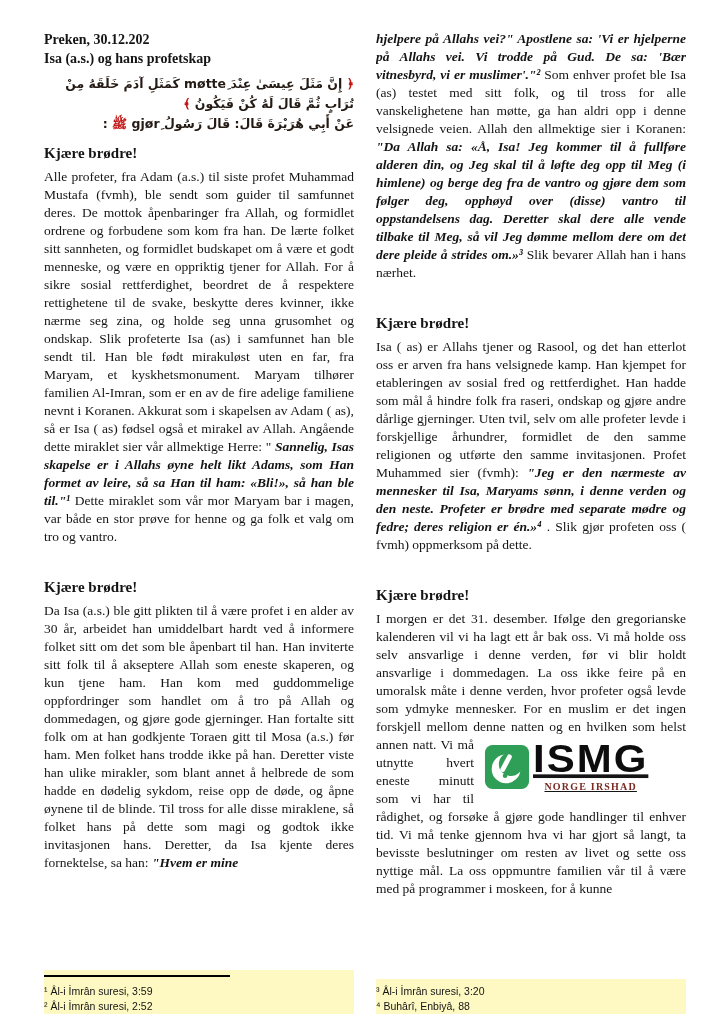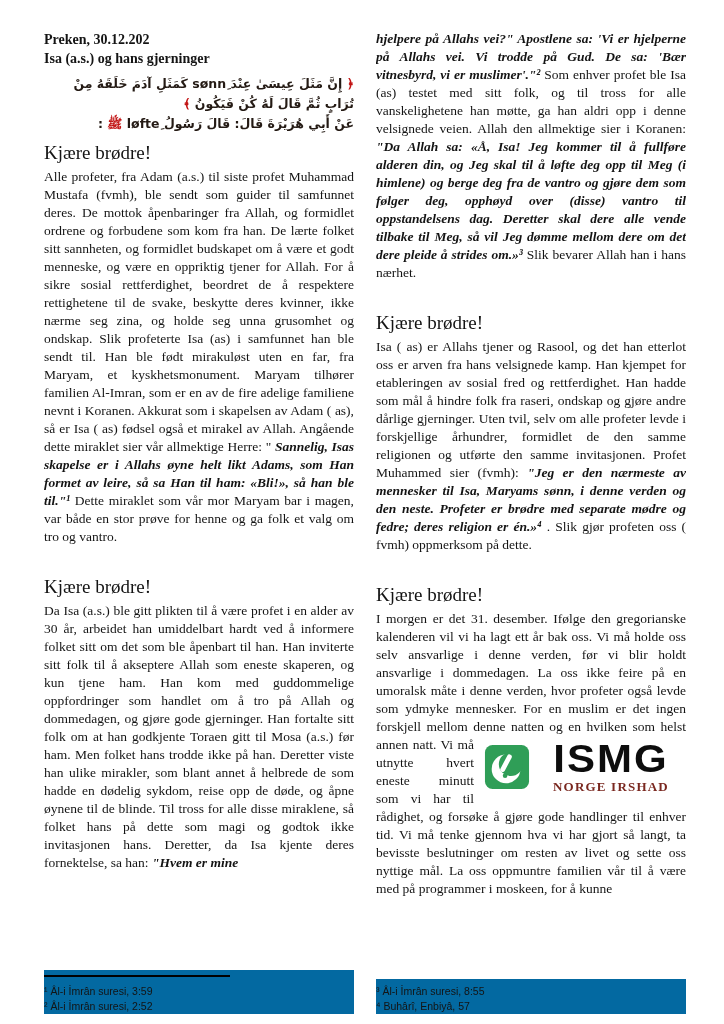--- a/index.html
+++ b/index.html
@@ -11,60 +11,60 @@
     border-radius:26px;
   }
   .col{width:310px;height:100%;position:relative;overflow:hidden;box-sizing:border-box;padding-bottom:78px;}
   .h-line{font-weight:bold;font-size:14px;line-height:19px;}
   .arabic{
     margin-top:6px;font-family:"DejaVu Sans",sans-serif;font-weight:bold;
     font-size:12.5px;line-height:20px;color:#241a14;text-align:right;
   }
   .ar{margin:0;}
   .red{color:var(--accent-red,#c21414);}
-  .greet{font-size:19px;line-height:18px;margin:32px 0 6px 0;}
+  .greet{font-size:15px;line-height:18px;margin:32px 0 6px 0;font-weight:bold;}
   .greet.first{margin-top:10px;}
   .body-p{font-size:13.5px;line-height:18px;text-align:justify;margin:0;}
   .bi{font-weight:bold;font-style:italic;}
-  .footnotes{position:absolute;left:0;bottom:10px;width:100%;background:#0369a1;padding-top:5px;}
+  .footnotes{position:absolute;left:0;bottom:10px;width:100%;background:#fef9c3;padding-top:5px;}
   .footnotes.with-rule::before{
     content:"";display:block;width:186px;border-top:2.5px solid #000;margin-bottom:7px;
   }
   .fn{font-family:"Liberation Sans",sans-serif;font-size:10.5px;line-height:15px;margin:0;}
   
   .logo{
     float:right;width:202px;margin:8px 0 4px 10px;
-    display:flex;align-items:flex-start;gap:23px;
+    display:flex;align-items:flex-start;gap:3px;text-decoration:underline;
   }
   .logo-icon{width:46px;height:46px;flex:0 0 auto;}
   .logo-text{display:flex;flex-direction:column;align-items:center;}
   .logo-name{
     font-family:"Liberation Sans",sans-serif;font-weight:900;font-size:42px;
     line-height:0.78;letter-spacing:2px;color:#0d0d0d;transform:scaleY(0.92);
     transform-origin:top left;
   }
   .logo-sub{
-    font-family:"Liberation Serif",serif;font-weight:bold;font-size:13px;
+    font-family:"Liberation Serif",serif;font-weight:bold;font-size:10px;
     letter-spacing:1.2px;color:var(--logo-red,#7a2820);margin-top:1px;
   }
 </style>
 </head>
 <body>
 
 <div class="page">
 
   <div class="col">
     <div>
       <div class="h-line">Preken, 30.12.202</div>
-      <div class="h-line">Isa (a.s.) og hans gjerninger</div>
+      <div class="h-line">Isa (a.s.) og hans profetskap</div>
     </div>
 
     <div class="arabic" dir="rtl">
-      <p class="ar"><span class="red">﴿ </span><span>إِنَّ مَثَلَ عِيسَىٰ عِنْدَ sønnِ كَمَثَلِ آدَمَ خَلَقَهُ مِنْ تُرَابٍ ثُمَّ قَالَ لَهُ كُنْ فَيَكُونُ</span><span class="red"> ﴾</span></p>
-      <p class="ar"><span>عَنْ أَبِي هُرَيْرَةَ قَالَ: قَالَ رَسُولُ løfteِ </span><span class="red">ﷺ</span><span> :</span></p>
+      <p class="ar"><span class="red">﴿ </span><span>إِنَّ مَثَلَ عِيسَىٰ عِنْدَ møtteِ كَمَثَلِ آدَمَ خَلَقَهُ مِنْ تُرَابٍ ثُمَّ قَالَ لَهُ كُنْ فَيَكُونُ</span><span class="red"> ﴾</span></p>
+      <p class="ar"><span>عَنْ أَبِي هُرَيْرَةَ قَالَ: قَالَ رَسُولُ gjørِ </span><span class="red">ﷺ</span><span> :</span></p>
     </div>
 
     <p class="greet first">Kjære brødre!</p>
     <p class="body-p"><span>Alle profeter, fra Adam (a.s.) til siste profet Muhammad Mustafa (fvmh), ble sendt som guider til samfunnet deres. De mottok åpenbaringer fra Allah, og formidlet ordrene og forbudene som kom fra han. De lærte folket sitt sannheten, og formidlet budskapet om å være et godt menneske, og være en oppriktig tjener for Allah. For å sikre sosial rettferdighet, beordret de å respektere rettighetene til de svake, beskytte deres kvinner, ikke nærme seg zina, og holde seg unna grusomhet og ondskap. Slik profeterte Isa (as) i samfunnet han ble sendt til.  Han ble født mirakuløst uten en far, fra Maryam, et kyskhetsmonument. Maryam tilhører familien Al-Imran, som er en av de fire adelige familiene nevnt i Koranen. Akkurat som i skapelsen av Adam ( as), så er Isa ( as) fødsel også et mirakel av Allah. Angående dette miraklet sier vår allmektige Herre: " </span><span class="bi">Sannelig, Isas skapelse er i Allahs øyne helt likt Adams, som Han formet av leire, så sa Han til ham: «Bli!», så han ble til."¹</span><span> Dette miraklet som vår mor Maryam bar i magen, var både en stor prøve for henne og ga folk et valg om tro og vantro.</span></p>
 
     <p class="greet">Kjære brødre!</p>
     <p class="body-p"><span>Da Isa (a.s.) ble gitt plikten til å være profet i en alder av 30 år, arbeidet han umiddelbart hardt ved å informere folket sitt om det som ble åpenbart til han. Han inviterte sitt folk til å akseptere Allah som eneste skaperen, og kun tjene ham. Han kom med guddommelige oppfordringer som handlet om å tro på Allah og dommedagen, og gjøre gode gjerninger. Han fortalte sitt folk om at han godkjente Toraen gitt til Mosa (a.s.) før ham. Men folket hans trodde ikke på han. Deretter viste han ulike mirakler, som blant annet å helbrede de som hadde en dødelig sykdom, reise opp de døde, og åpne øynene til de blinde. Til tross for alle disse miraklene, så folket hans på dette som magi og godtok ikke invitasjonen hans. Deretter, da Isa kjente deres fornektelse, sa han: </span><span class="bi">"Hvem er mine</span></p>
 
     <div class="footnotes with-rule">
       <p class="fn">¹ Âl-i İmrân suresi, 3:59</p>
@@ -89,18 +89,18 @@
             <circle cx="22" cy="33" r="2.4" fill="#2f9e57"></circle>
           </svg></span>
           <span class="logo-text">
             <span class="logo-name">ISMG</span>
             <span class="logo-sub">NORGE IRSHAD</span>
           </span>
         </span><span><span>hvilken som helst annen natt. Vi må utnytte hvert eneste minutt som vi har til rådighet, og forsøke å gjøre gode handlinger til enhver tid. Vi må tenke gjennom hva vi har gjort så langt, ta bevisste beslutninger om resten av livet og sette oss nyttige mål. La oss oppmuntre familien vår til å være med på programmer i moskeen, for å kunne</span></span>
     </p>
 
     <div class="footnotes">
-      <p class="fn">³ Âl-i İmrân suresi, 8:55</p>
-      <p class="fn">⁴ Buhârî, Enbiyâ, 57</p>
+      <p class="fn">³ Âl-i İmrân suresi, 3:20</p>
+      <p class="fn">⁴ Buhârî, Enbiyâ, 88</p>
     </div>
   </div>
 
 </div>
 
 </body></html>

